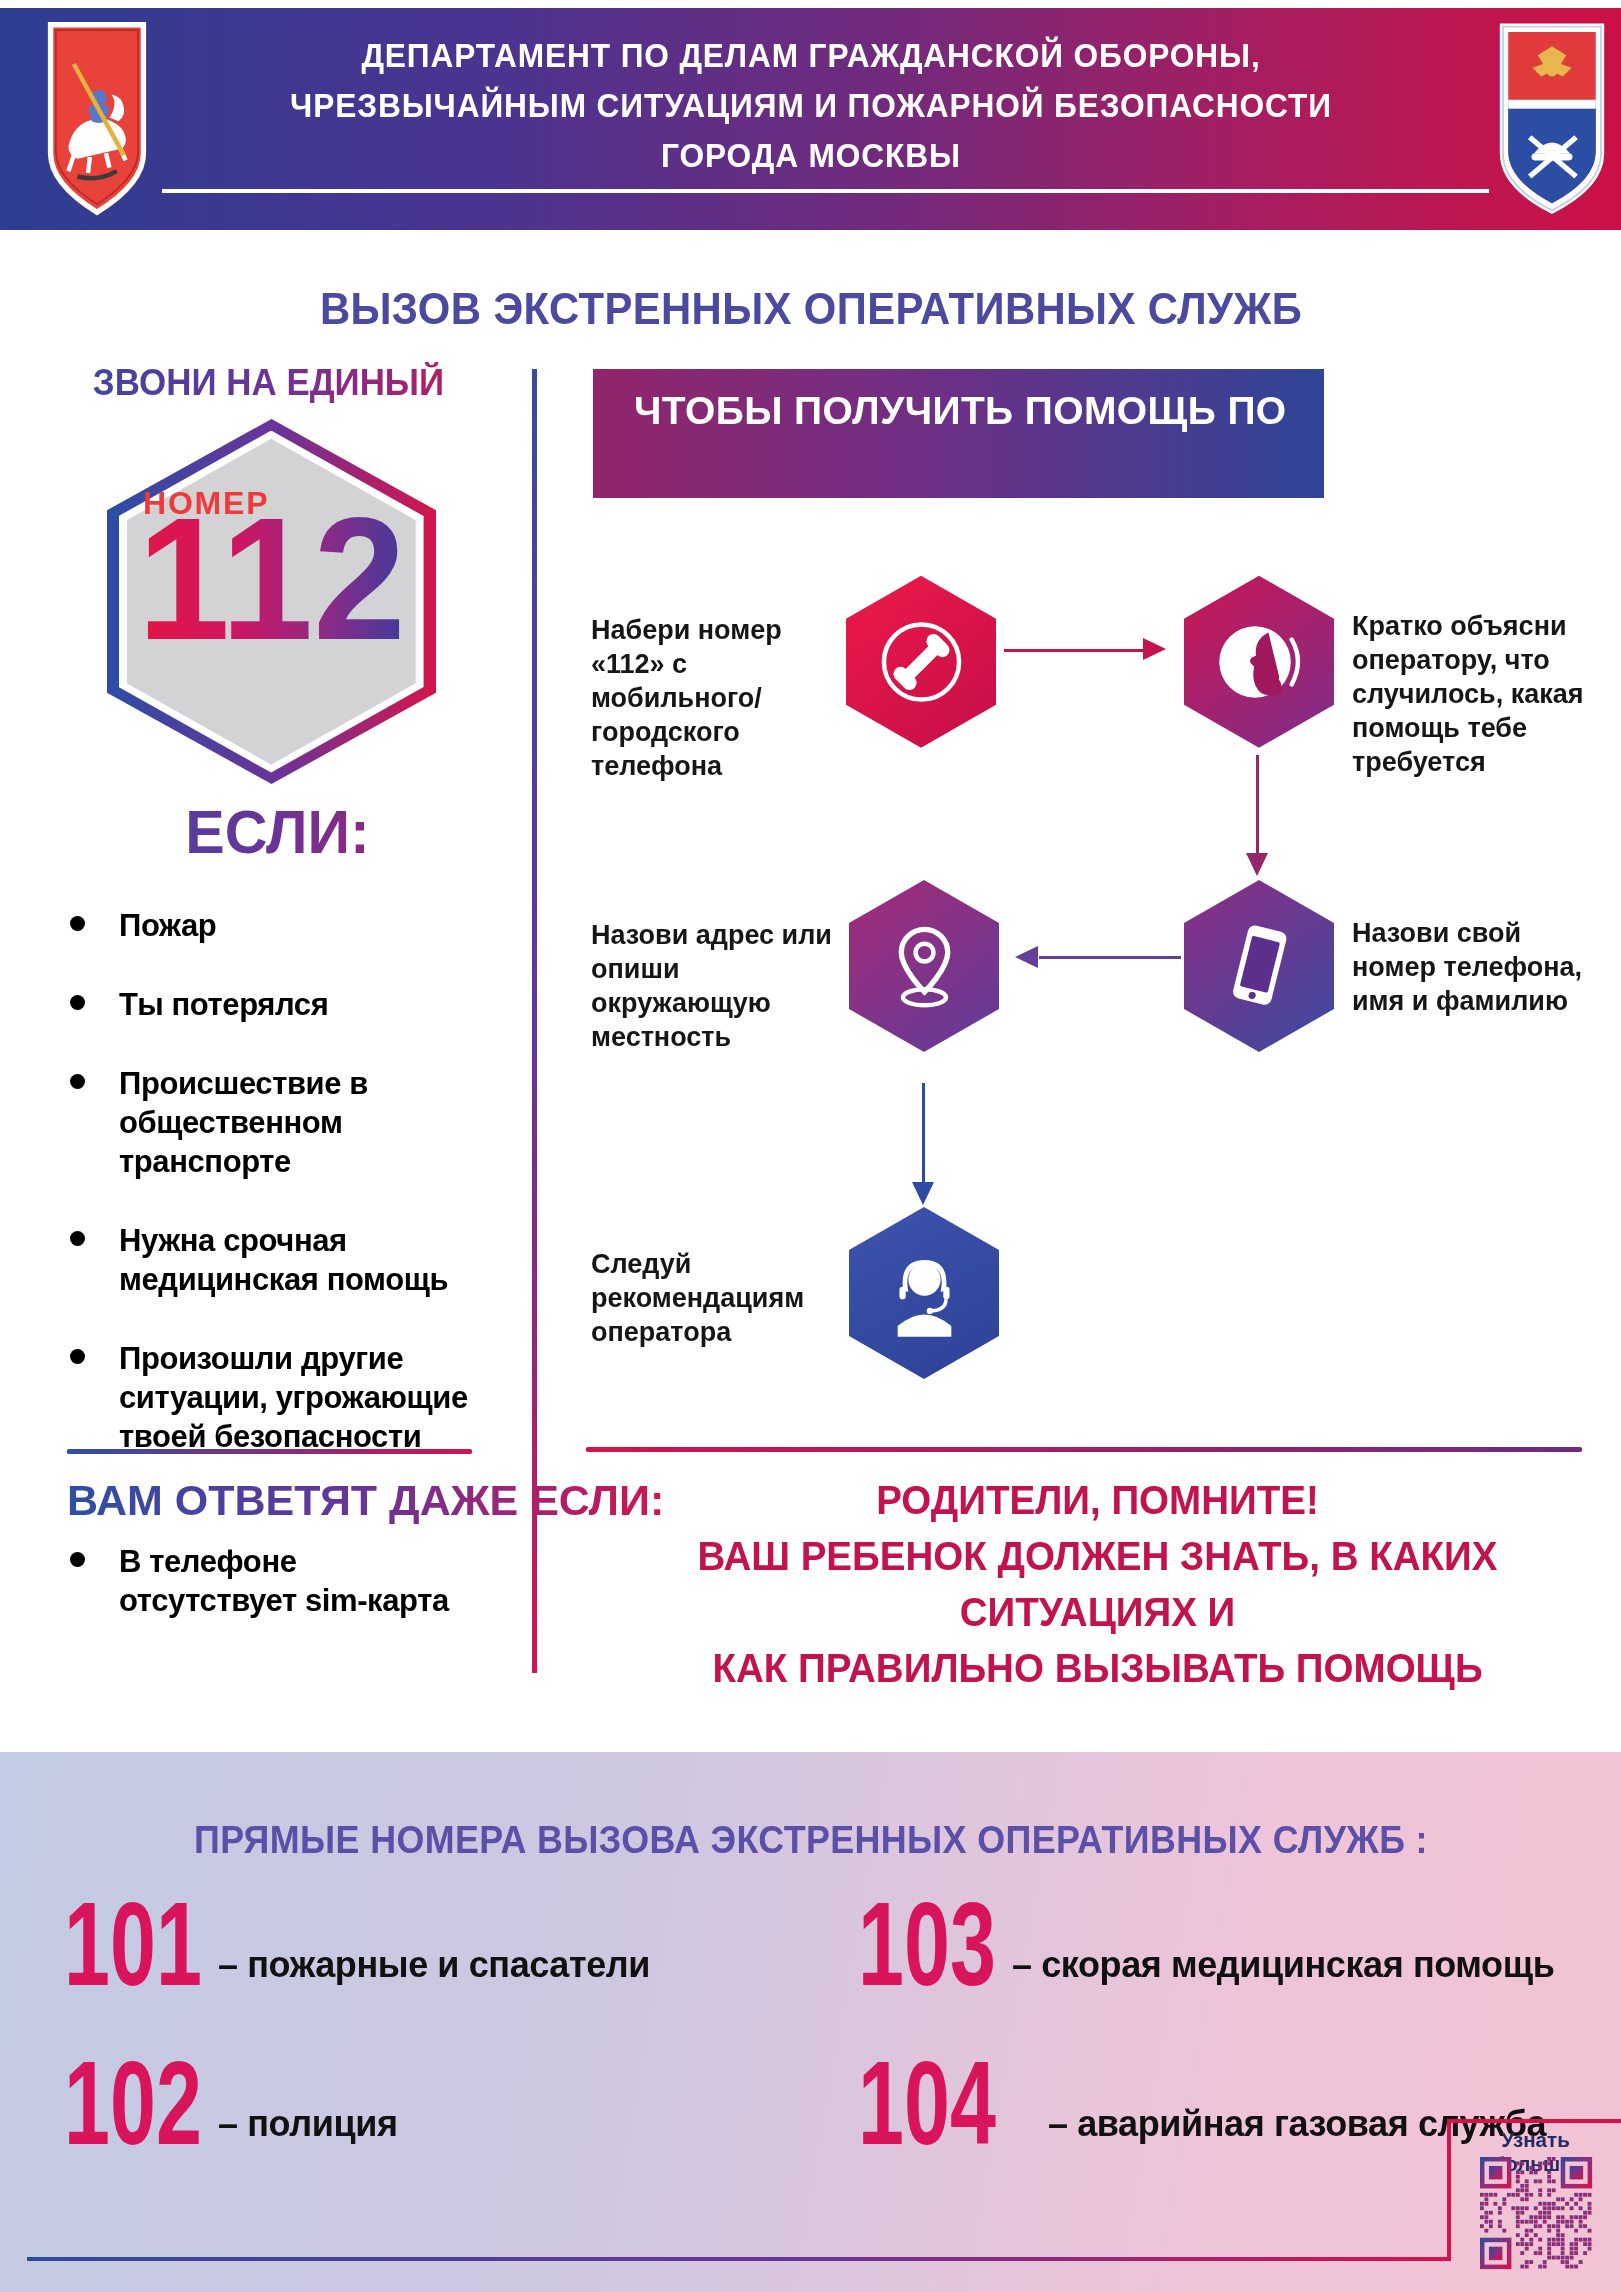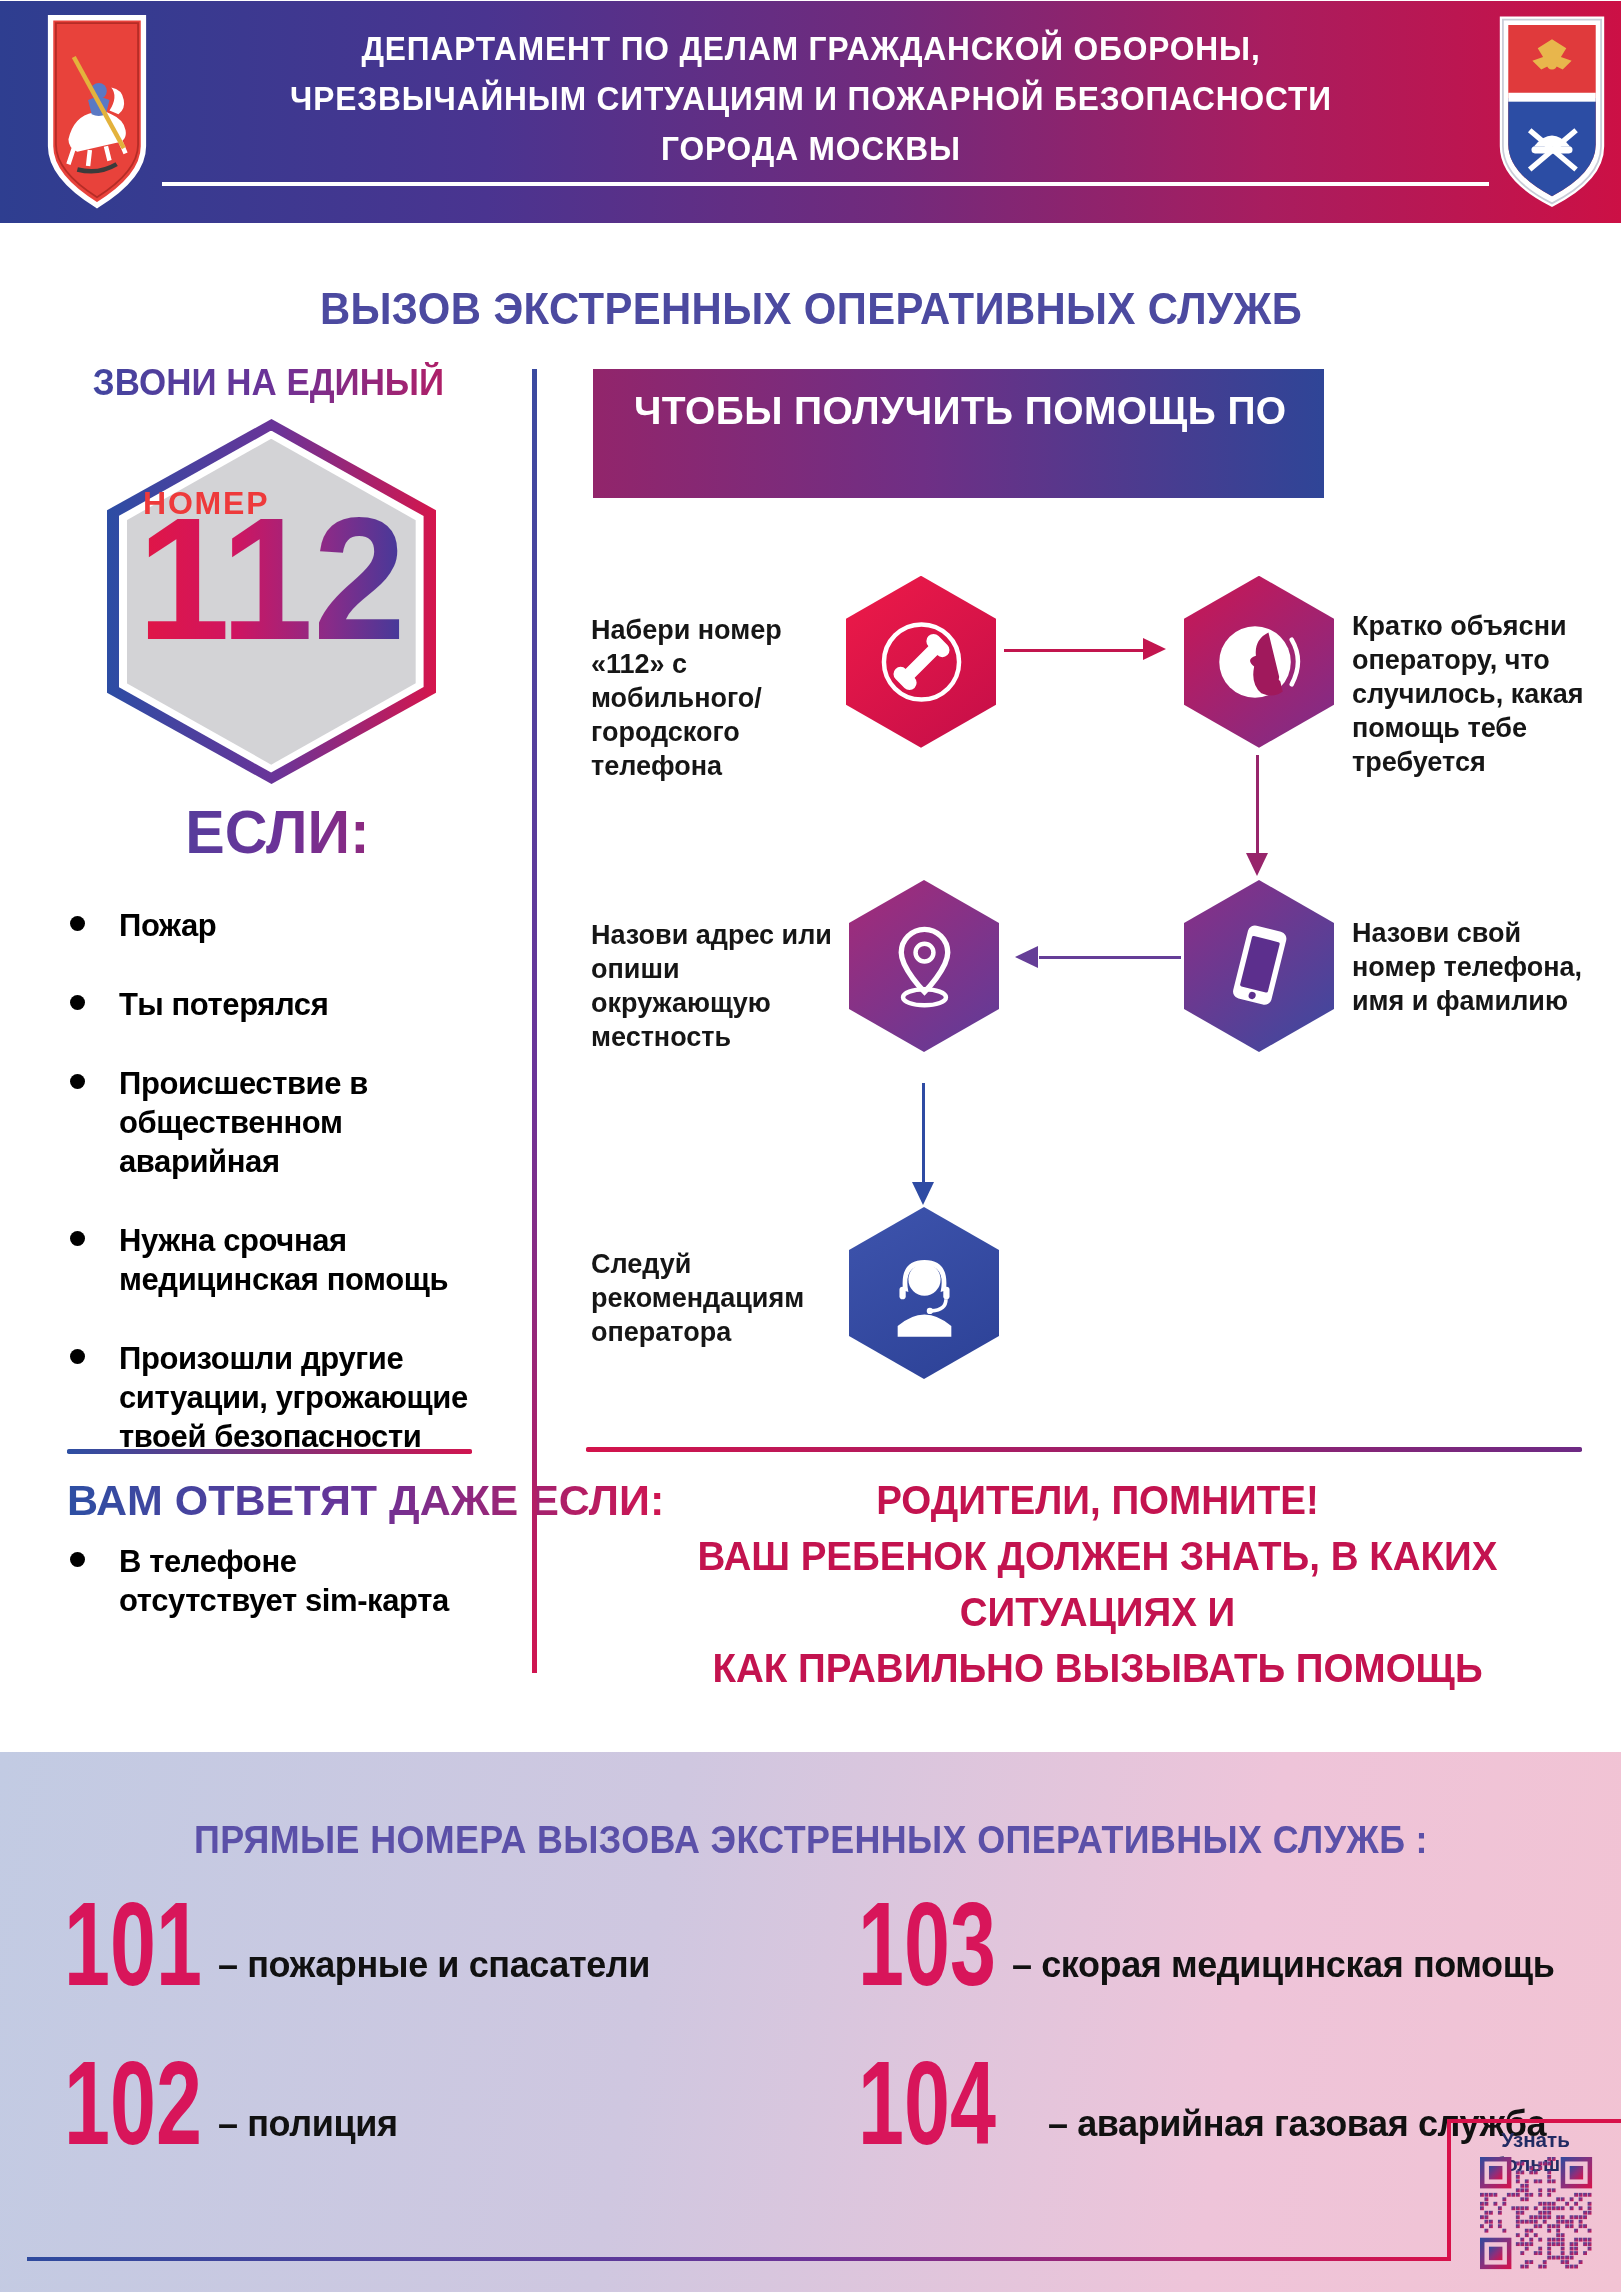--- a/index.html
+++ b/index.html
@@ -4,21 +4,21 @@
 <style>
   html,body{margin:0;padding:0;background:#ffffff;}
   .poster{
     position:relative;width:1622px;height:2293px;overflow:hidden;
     font-family:"Liberation Sans", sans-serif;background:#ffffff;
   }
   .abs{position:absolute;}
 
   
   .header{
-    left:0;top:1px;width:1622px;height:222px;
+    left:0;top:8px;width:1622px;height:222px;
     background:linear-gradient(90deg,#2e3e90 0%,#4a3490 30%,#722a7c 55%,#a81d5f 78%,#cc1045 100%);
   }
   .header-title{
     left:179px;top:23px;width:1264px;text-align:center;color:#ffffff;
     font-weight:700;font-size:33px;line-height:50px;letter-spacing:0.9px;
     transform:scaleX(.96);transform-origin:center;
   }
   .header-underline{left:162px;top:181px;width:1327px;height:3.6px;background:#ffffff;}
 
   
@@ -185,21 +185,21 @@
     <div class="item">
       <span class="dot"></span>
       <span class="btext">Пожар</span>
     </div>
     <div class="item">
       <span class="dot"></span>
       <span class="btext">Ты потерялся</span>
     </div>
     <div class="item">
       <span class="dot"></span>
-      <span class="btext">Происшествие в общественном аварийная</span>
+      <span class="btext">Происшествие в общественном транспорте</span>
     </div>
     <div class="item">
       <span class="dot"></span>
       <span class="btext">Нужна срочная медицинская помощь</span>
     </div>
     <div class="item">
       <span class="dot"></span>
       <span class="btext">Произошли другие ситуации, угрожающие твоей безопасности</span>
     </div>
   </div>

